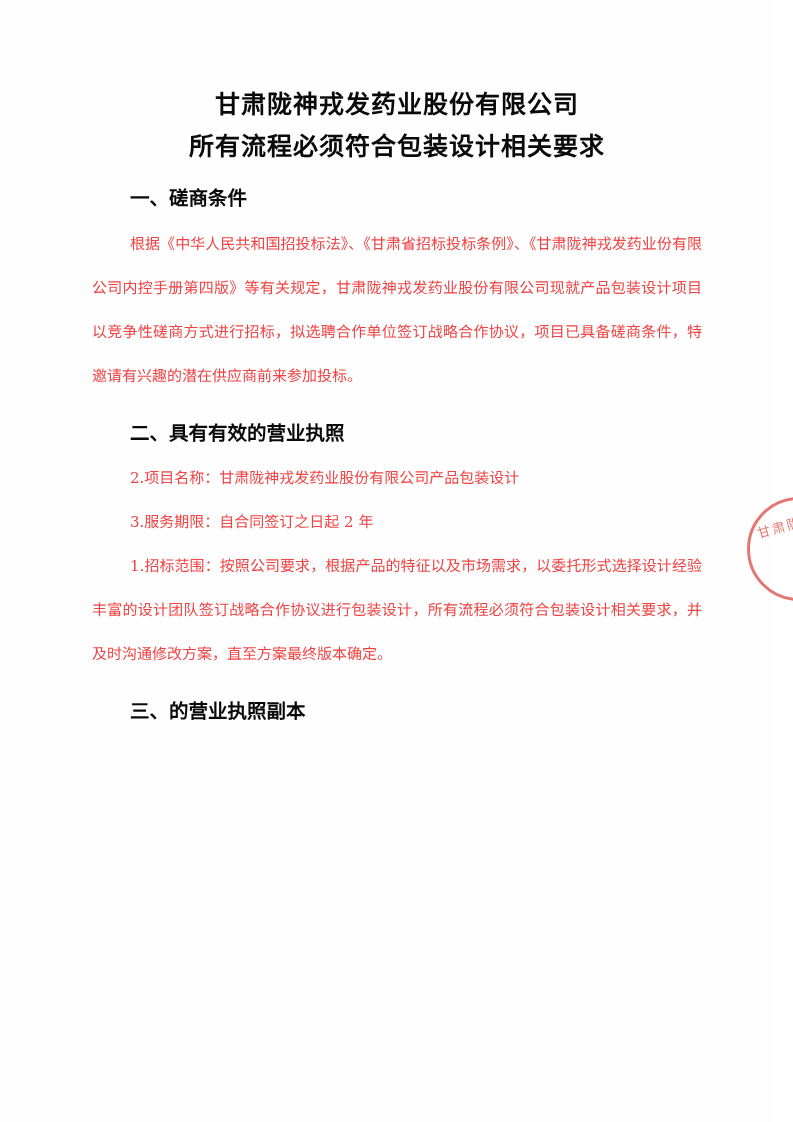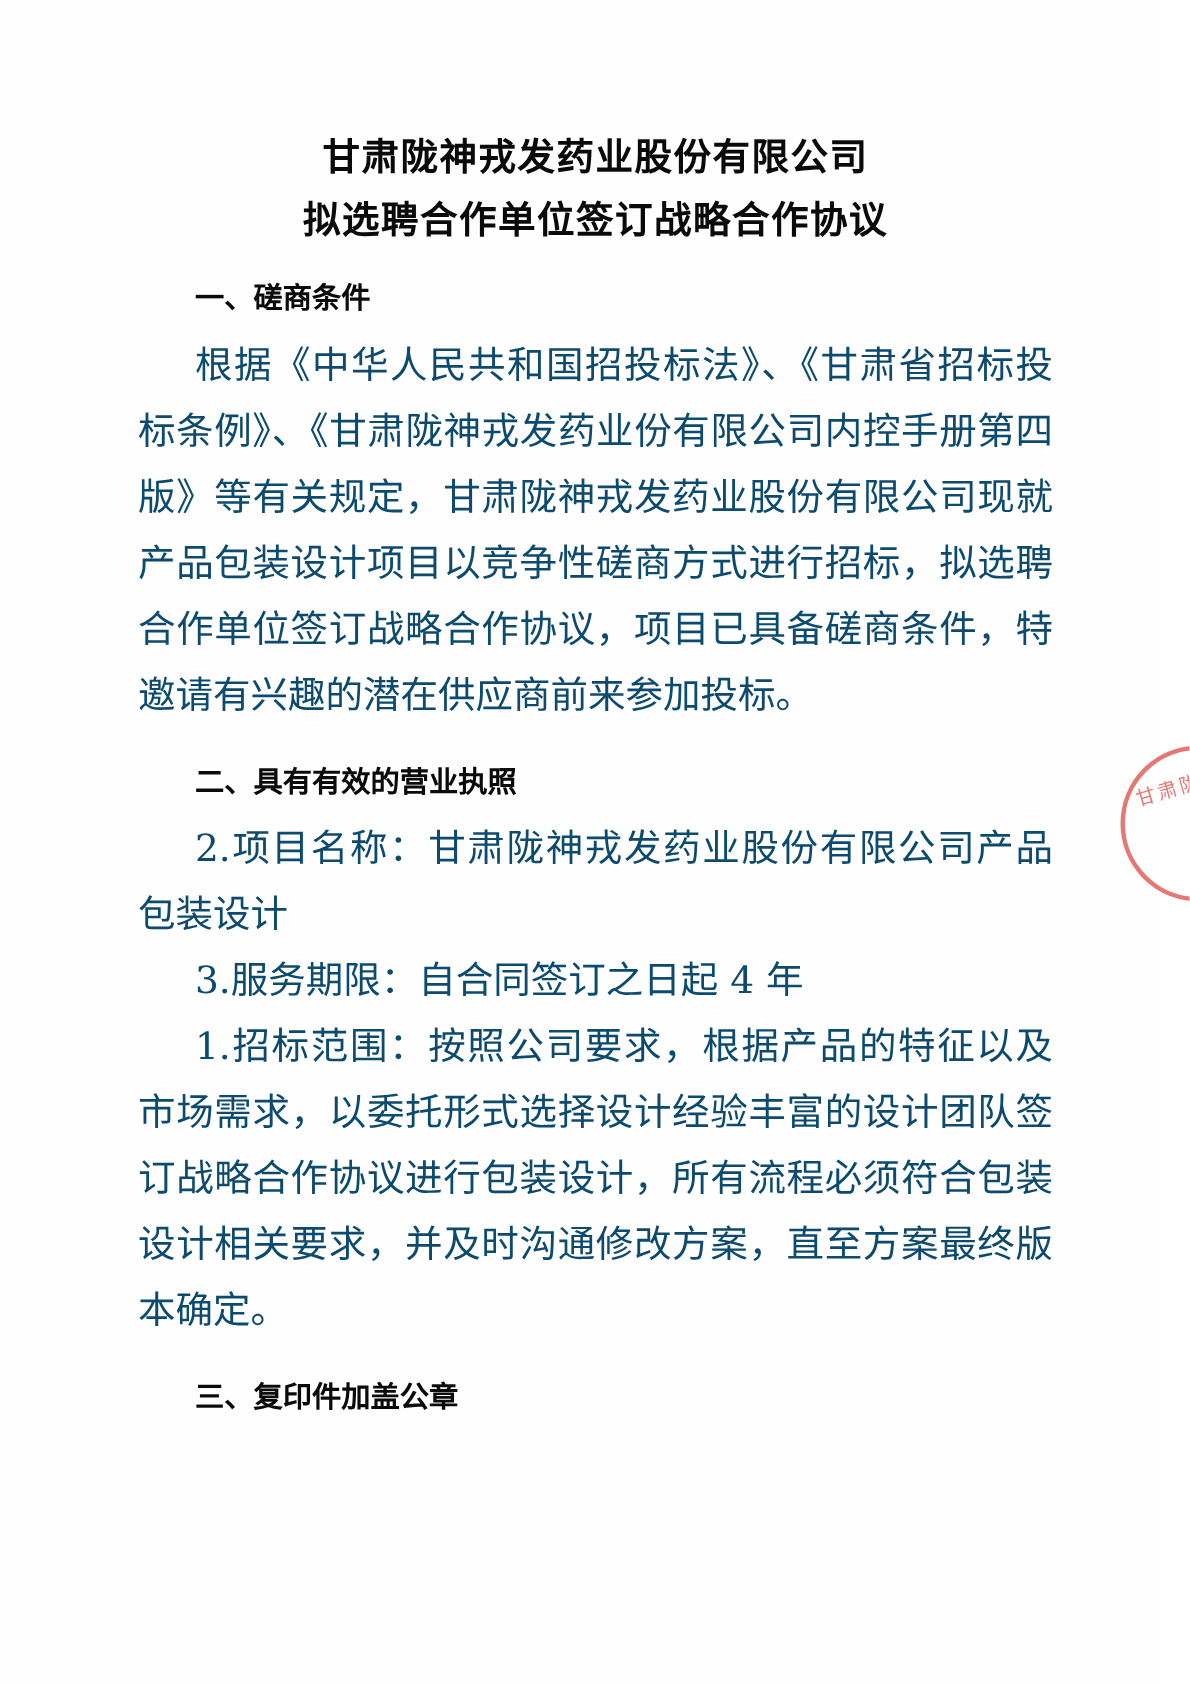--- a/index.html
+++ b/index.html
@@ -43,27 +43,27 @@
   }
   .section-head {
     font-weight: bold;
     font-size: 19.5px;
     line-height: 44px;
     text-indent: 38px;
     margin: 14px 0 0 0;
     color: #0a0a0a;
   }
   p.para {
-    font-size: 25px;
+    font-size: 15px;
     line-height: 44px;
     text-indent: 38px;
     margin: 0;
     text-align: justify;
     text-justify: inter-ideograph;
-    color: #0c4a6e;
+    color: #ef4444;
   }
   p.first-head {
     margin-top: 10px;
     font-family: Liberation Mono, monospace;
   }
   .seal {
     position: absolute;
     left: 747px;
     top: 497px;
     width: 104px;
@@ -92,37 +92,37 @@
 </style>
 </head>
 <body>
 
 <div class="page">
 
   <div class="content">
 
     <h1 class="doc-title">
       <span>甘肃陇神戎发药业股份有限公司</span>
-      <span class="line2">拟选聘合作单位签订战略合作协议</span>
+      <span class="line2">所有流程必须符合包装设计相关要求</span>
     </h1>
 
     <div>
       <p class="section-head first-head">一、磋商条件</p>
       <p class="para">根据《中华人民共和国招投标法》、《甘肃省招标投标条例》、《甘肃陇神戎发药业份有限公司内控手册第四版》等有关规定，甘肃陇神戎发药业股份有限公司现就产品包装设计项目以竞争性磋商方式进行招标，拟选聘合作单位签订战略合作协议，项目已具备磋商条件，特邀请有兴趣的潜在供应商前来参加投标。</p>
     </div>
 
     <div>
       <p class="section-head">二、具有有效的营业执照</p>
       <p class="para">2.项目名称：甘肃陇神戎发药业股份有限公司产品包装设计</p>
-      <p class="para">3.服务期限：自合同签订之日起 4 年</p>
+      <p class="para">3.服务期限：自合同签订之日起 2 年</p>
       <p class="para">1.招标范围：按照公司要求，根据产品的特征以及市场需求，以委托形式选择设计经验丰富的设计团队签订战略合作协议进行包装设计，所有流程必须符合包装设计相关要求，并及时沟通修改方案，直至方案最终版本确定。</p>
     </div>
 
     <div>
-      <p class="section-head">三、复印件加盖公章</p>
+      <p class="section-head">三、的营业执照副本</p>
     </div>
 
   </div>
 
   <div class="seal">
     <div class="seal-text">甘肃陇神戎</div>
 
   </div>
 
 </div>

